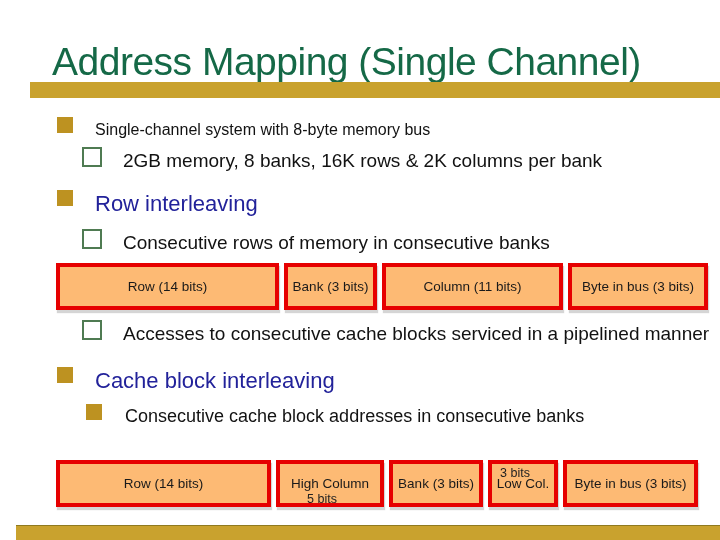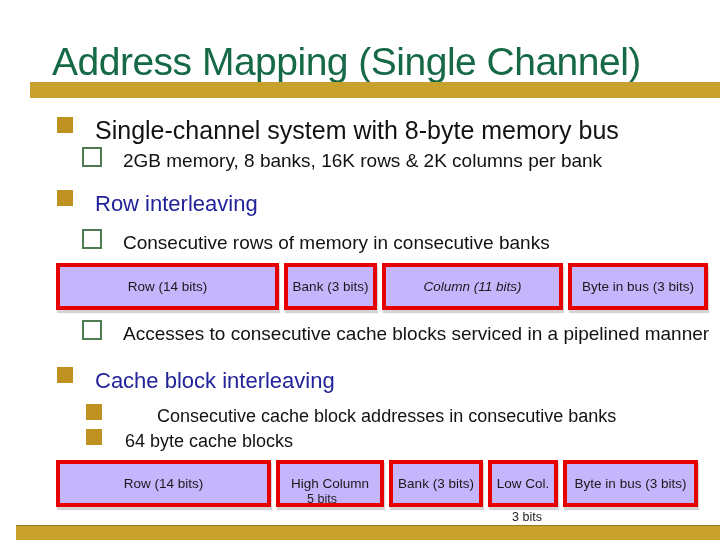--- a/index.html
+++ b/index.html
@@ -21,28 +21,28 @@
     background:#C9A22E;
   }
 
   .brow { position:absolute; display:flex; align-items:flex-start; white-space:nowrap; }
   .sq { flex:none; display:inline-block; }
   .sq-gold-lg { width:10px; height:10px; background:#BD9221; margin-top:7px; margin-right:14px; }
   .sq-gold-sm { width:8px;  height:8px;  background:#BD9221; margin-top:6px; margin-right:15px; }
   .sq-green   { width:9px;  height:9px;  border:2px solid #4F7B52; background:#ffffff; margin-top:5px; margin-right:13px; }
 
   .txt  { color:#121212; }
-  .lvl1      { font-size:25px; line-height:24px; }
+  .lvl1      { font-size:16px; line-height:24px; }
   .lvl1-blue { font-size:22px; line-height:25px; color:#22229A; }
   .lvl2      { font-size:19px; line-height:22px; }
   .lvl2s     { font-size:18px; line-height:21px; }
 
   .bit-table { position:absolute; left:32px; display:flex; gap:5px; }
   .bit-cell {
-    height:47px; border:4px solid #E60000; background:#c4b5fd;
+    height:47px; border:4px solid #E60000; background:#fdba74;
     display:flex; align-items:center; justify-content:center;
     font-size:13.5px; color:#1a1a1a; white-space:nowrap;
     box-shadow:1px 3px 1px rgba(150,150,150,0.40);
   }
 
   .cap { position:absolute; font-size:12.5px; color:#222222; text-align:center; }
 
   .bottom-rule {
     position:absolute; left:0; top:509px; width:720px; height:4px;
     background:#C9A22E; border-top:1px solid #8F7A20;
@@ -74,49 +74,45 @@
     <span class="txt lvl2">Consecutive rows of memory in consecutive banks</span>
   </div>
   <div class="brow" style="left:33px; top:159px;">
     <span class="sq sq-gold-lg"></span>
     <span class="txt lvl1-blue">Row interleaving</span>
   </div>
 
   <div class="bit-table" style="top:239px;">
     <div class="bit-cell" style="width:223px;">Row (14 bits)</div>
     <div class="bit-cell" style="width:93px;">Bank (3 bits)</div>
-    <div class="bit-cell" style="width:181px;font-style:italic;">Column (11 bits)</div>
+    <div class="bit-cell" style="width:181px;">Column (11 bits)</div>
     <div class="bit-cell" style="width:140px;">Byte in bus (3 bits)</div>
   </div>
 
   <div class="brow" style="left:33px; top:336px;">
     <span class="sq sq-gold-lg"></span>
     <span class="txt lvl1-blue">Cache block interleaving</span>
   </div>
 
   <div class="brow" style="left:58px; top:291px;">
     <span class="sq sq-green"></span>
     <span class="txt lvl2">Accesses to consecutive cache blocks serviced in a pipelined manner</span>
   </div>
-  <div class="brow" style="left:62px; top:374px;gap:32px;">
+  <div class="brow" style="left:62px; top:374px;">
     <span class="sq sq-gold-sm"></span>
     <span class="txt lvl2s">Consecutive cache block addresses in consecutive banks</span>
-  </div>
-  <div class="brow" style="left:62px; top:399px;">
-    <span class="sq sq-gold-sm"></span>
-    <span class="txt lvl2s">64 byte cache blocks</span>
   </div>
 
   <div class="bit-table" style="top:436px;">
     <div class="bit-cell" style="width:215px;">Row (14 bits)</div>
     <div class="bit-cell" style="width:108px;">High Column</div>
     <div class="bit-cell" style="width:94px;">Bank (3 bits)</div>
     <div class="bit-cell" style="width:70px;">Low Col.</div>
     <div class="bit-cell" style="width:135px;">Byte in bus (3 bits)</div>
   </div>
   <div class="cap" style="left:252px; top:468px; width:108px;">5 bits</div>
-  <div class="cap" style="left:464px; top:486px; width:70px;text-align:right;">3 bits</div>
+  <div class="cap" style="left:464px; top:442px; width:70px;">3 bits</div>
 
 
   <div class="bottom-rule"></div>
   <div class="pagenum">91</div>
 
 </div>
 
 </body></html>

